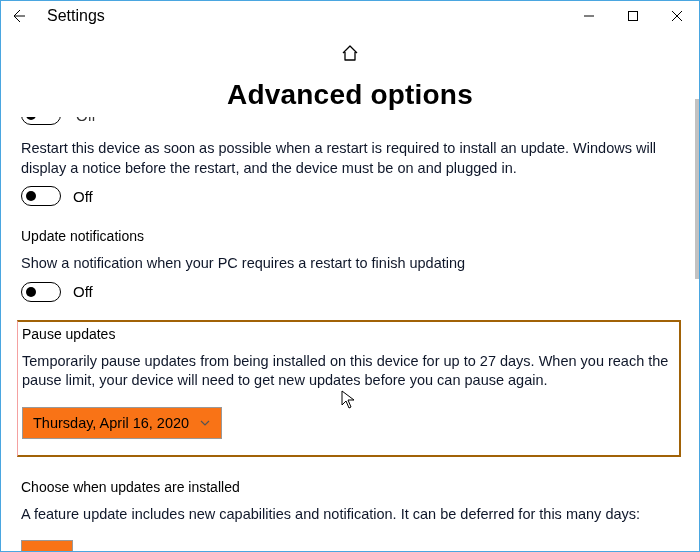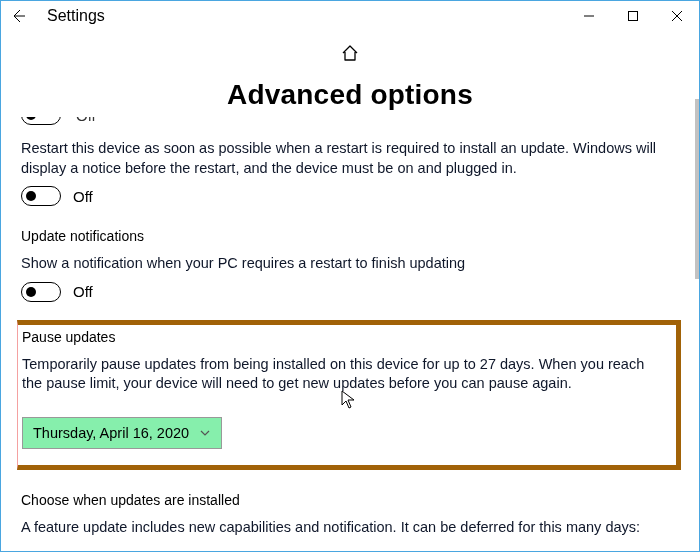--- a/index.html
+++ b/index.html
@@ -110,41 +110,41 @@
   .toggle .knob {
     width: 10px; height: 10px;
     border-radius: 50%;
     background: #000;
     position: absolute;
     left: 4px; top: 4px;
   }
   .toggle-label { font-size: 15px; color: #000; }
   
   .highlight {
-    border: 5px solid #a16207;
+    border: 2px solid #a16207;
     border-left: 1px solid #f4a1a1;
     padding: 4px 8px 16px 4px;
     margin-left: -4px;
     margin-right: -2px;
     margin-top: 18px;
   }
   .highlight h2 { margin-top: 0; }
   .small-label { font-size: 14.5px; margin-top: 8px; }
   
   .dropdown {
     border: 1px solid #999;
     height: 32px;
     display: inline-flex;
     align-items: center;
     padding: 0 8px 0 10px;
     font-size: 14.5px;
     min-width: 40px;
     gap: 10px;
-    margin-top: 15px;
-    background: #86efac;
+    margin-top: 8px;
+    background: #f97316;
   }
   .dropdown.wide { min-width: 200px; padding-right: 10px;}
   .chev { display:inline-flex; align-items:center; }
   
   .cursor {
     position: absolute;
     left: 340px; top: 389px;
     pointer-events: none;
   }
 </style>

